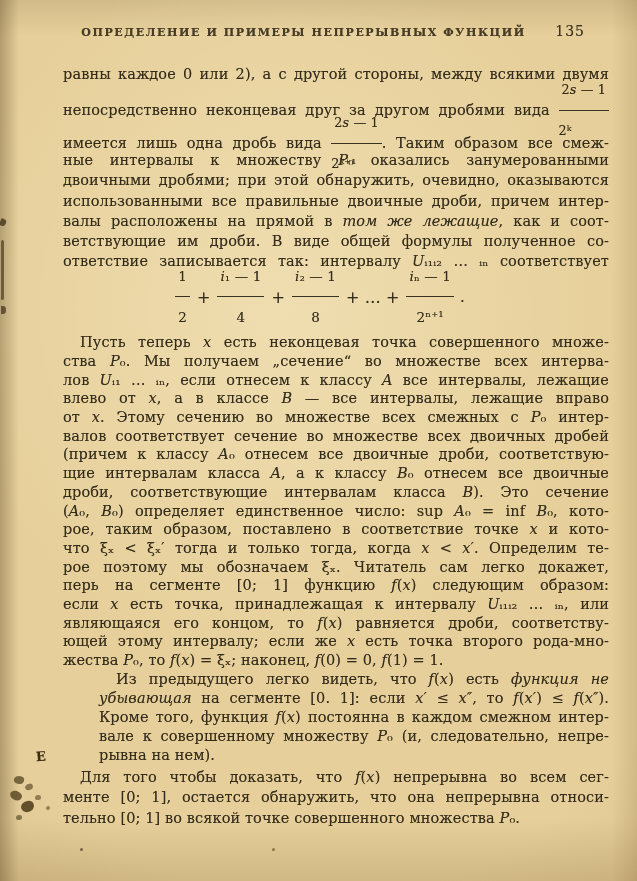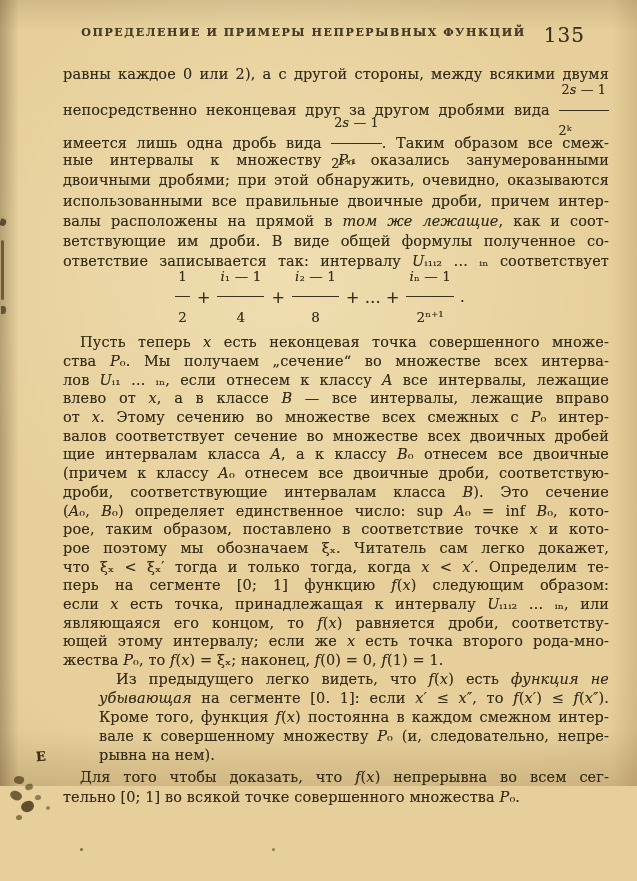--- a/index.html
+++ b/index.html
@@ -2,38 +2,38 @@
 <html><head>
 <meta charset="utf-8">
 <style>
   html,body{margin:0;padding:0;}
   body{
     width:637px;height:881px;overflow:hidden;
     font-family:"DejaVu Serif","Liberation Serif",serif;
     background:#e6cf9a;
   }
   .page{
-    position:relative;width:637px;height:786px;
+    position:relative;width:637px;height:881px;
     background:
       radial-gradient(75% 60% at 45% 35%, rgba(255,246,214,0.38) 0%, rgba(255,246,214,0) 70%),
       radial-gradient(125% 105% at 50% 44%, rgba(0,0,0,0) 55%, rgba(99,66,20,0.16) 84%, rgba(78,50,14,0.38) 100%),
       linear-gradient(to right, rgba(58,38,8,0.30) 0%, rgba(58,38,8,0) 3%, rgba(0,0,0,0) 96%, rgba(99,66,20,0.14) 100%),
       linear-gradient(to bottom, rgba(58,38,8,0.12) 0%, rgba(0,0,0,0) 4%, rgba(0,0,0,0) 93%, rgba(99,66,20,0.16) 100%),
       #e6cf9a;
     color:#332b1c;
   }
   
   .header{position:absolute;top:26px;left:0;width:100%;height:18px;}
   .running-title{
     position:absolute;left:calc(50% - 15px);transform:translateX(-50%);
     font-size:11px;font-weight:bold;letter-spacing:1.6px;color:#473b26;
     white-space:nowrap;text-shadow:0 0 .6px rgba(60,45,20,.55);
   }
   .page-number{
-    position:absolute;right:52px;top:-3px;font-size:20px;color:#3a3220;
+    position:absolute;right:52px;top:-3px;font-size:14px;color:#3a3220;
     letter-spacing:1px;text-shadow:0 0 .5px rgba(60,45,20,.5);
   }
   
   .textblock{
     position:absolute;top:64px;left:63px;width:546px;
     font-size:14.5px;color:#342c1b;letter-spacing:.1px;
     text-shadow:0 0 .5px rgba(52,44,27,.45);
   }
   .line{
     text-align:justify;text-align-last:justify;
@@ -138,42 +138,43 @@
       <span class="period">.</span>
     </div>
 
     <div class="para-2">
         <div class="line indent">Пусть теперь <i>x</i> есть неконцевая точка совершенного множе-</div>
         <div class="line">ства <i>P</i>₀. Мы получаем „сечение“ во множестве всех интерва-</div>
         <div class="line">лов <i>U</i>ᵢ₁ … ᵢₙ, если отнесем к классу <i>A</i> все интервалы, лежащие</div>
         <div class="line">влево от <i>x</i>, а в классе <i>B</i> — все интервалы, лежащие вправо</div>
         <div class="line">от <i>x</i>. Этому сечению во множестве всех смежных с <i>P</i>₀ интер-</div>
         <div class="line">валов соответствует сечение во множестве всех двоичных дробей</div>
+        <div class="line">(причем к классу <i>A</i>₀ отнесем все двоичные дроби, соответствую-</div>
         <div class="line">щие интервалам класса <i>A</i>, а к классу <i>B</i>₀ отнесем все двоичные</div>
-        <div class="line">(причем к классу <i>A</i>₀ отнесем все двоичные дроби, соответствую-</div>
         <div class="line">дроби, соответствующие интервалам класса <i>B</i>). Это сечение</div>
         <div class="line">(<i>A</i>₀, <i>B</i>₀) определяет единственное число: sup <i>A</i>₀ = inf <i>B</i>₀, кото-</div>
         <div class="line">рое, таким образом, поставлено в соответствие точке <i>x</i> и кото-</div>
+        <div class="line">что ξₓ &lt; ξₓ′ тогда и только тогда, когда <i>x</i> &lt; <i>x′</i>. Определим те-</div>
         <div class="line">рое поэтому мы обозначаем ξₓ. Читатель сам легко докажет,</div>
-        <div class="line">что ξₓ &lt; ξₓ′ тогда и только тогда, когда <i>x</i> &lt; <i>x′</i>. Определим те-</div>
         <div class="line">перь на сегменте [0; 1] функцию <i>f</i>(<i>x</i>) следующим образом:</div>
         <div class="line">если <i>x</i> есть точка, принадлежащая к интервалу <i>U</i>ᵢ₁ᵢ₂ … ᵢₙ, или</div>
         <div class="line">являющаяся его концом, то <i>f</i>(<i>x</i>) равняется дроби, соответству-</div>
         <div class="line">ющей этому интервалу; если же <i>x</i> есть точка второго рода-мно-</div>
         <div class="line last">жества <i>P</i>₀, то <i>f</i>(<i>x</i>) = ξₓ; наконец, <i>f</i>(0) = 0, <i>f</i>(1) = 1.</div>
       </div>
     <div class="para-3">
         <div class="line indent">Из предыдущего легко видеть, что <i>f</i>(<i>x</i>) есть <i>функция не</i></div>
         <div class="line"><i>убывающая</i> на сегменте [0. 1]: если <i>x′</i> ≤ <i>x″</i>, то <i>f</i>(<i>x′</i>) ≤ <i>f</i>(<i>x″</i>).</div>
         <div class="line">Кроме того, функция <i>f</i>(<i>x</i>) постоянна в каждом смежном интер-</div>
         <div class="line">вале к совершенному множеству <i>P</i>₀ (и, следовательно, непре-</div>
         <div class="line last">рывна на нем).</div>
       </div>
     <div class="para-4">
         <div class="line indent">Для того чтобы доказать, что <i>f</i>(<i>x</i>) непрерывна во всем сег-</div>
+        <div class="line">менте [0; 1], остается обнаружить, что она непрерывна относи-</div>
         <div class="line last">тельно [0; 1] во всякой точке совершенного множества <i>P</i>₀.</div>
       </div>
 
   </div>
 
   <div class="edge-streak"></div>
   <div class="edge-speck-a"></div>
   <div class="edge-speck-b"></div>
   <span class="margin-mark">Е</span>
   <div class="blot b1"></div>

